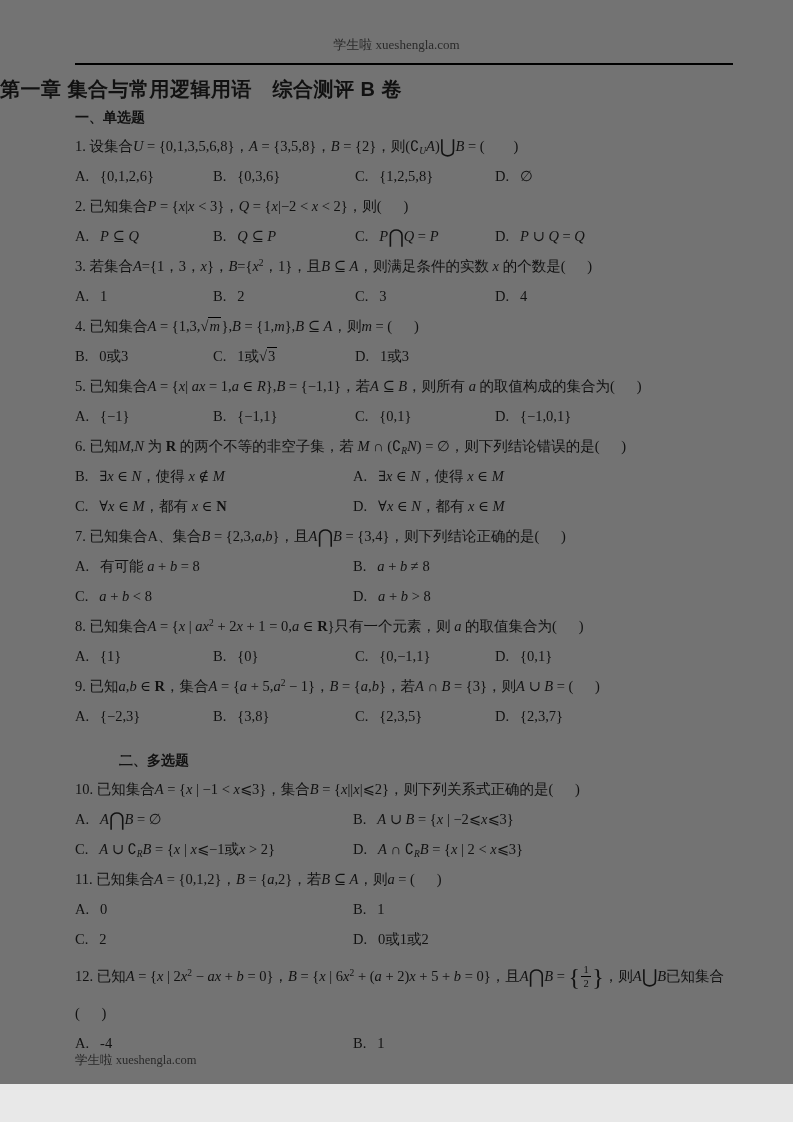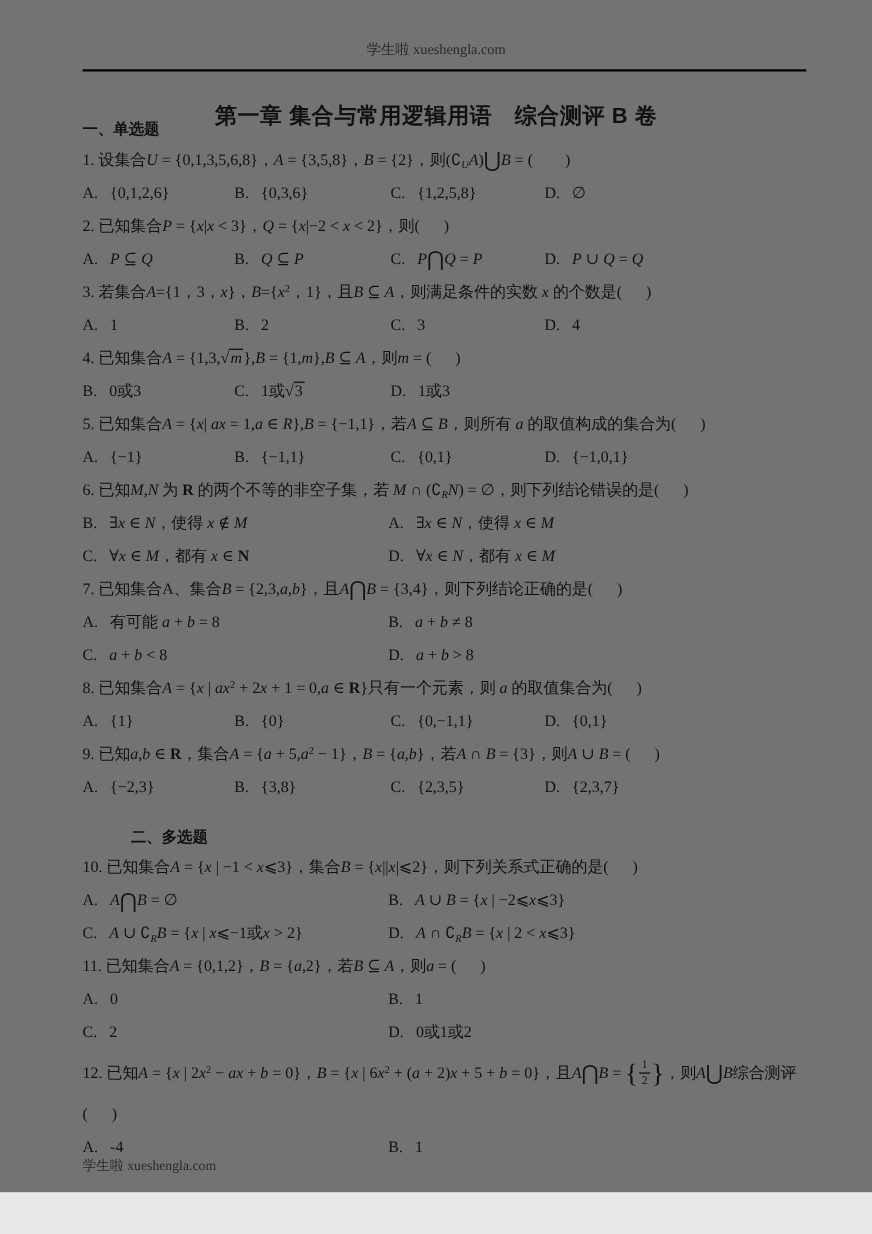--- a/index.html
+++ b/index.html
@@ -1,20 +1,20 @@
 <!DOCTYPE html>
 <html><head>
 <meta charset="utf-8">
 <style>
   html,body{margin:0;padding:0;background:#e8e8e8;}
   .page{position:relative;width:793px;height:1084px;background:#737373;margin:0 auto;overflow:hidden;
         font-family:"Liberation Serif","DejaVu Serif","DejaVu Sans",serif;color:#111;text-decoration:underline;}
   .hdr{position:absolute;top:36px;left:0;width:100%;text-align:center;font-size:13px;color:#2a2a2a;}
   .hdr-rule{position:absolute;top:63px;left:75px;right:60px;border-top:2px solid #000;}
-  .title{position:absolute;top:92px;left:0;width:100%;text-align:center;font-weight:bold;font-size:20px;
+  .title{position:absolute;top:76px;left:0;width:100%;text-align:left;font-weight:bold;font-size:20px;
          font-family:"Liberation Sans","DejaVu Sans",sans-serif;letter-spacing:0.5px;}
   .content{position:absolute;top:104px;left:75px;right:58px;font-size:14.5px;}
   .line{min-height:30px;line-height:30px;white-space:nowrap;}
   .line.h{font-weight:bold;font-family:"Liberation Sans","DejaVu Sans",sans-serif;font-size:14px;min-height:27px;line-height:27px;}
   .line.gap{margin-top:16px;margin-left:44px;}
   .line.tall{min-height:44px;line-height:44px;}
   .o4{display:grid;grid-template-columns:138px 142px 140px auto;}
   .o2{display:grid;grid-template-columns:278px auto;}
   .oi{white-space:nowrap;}
   .ol{margin-right:11px;}
@@ -121,21 +121,21 @@
         <div class="oi"><span class="ol">A.</span><span class="rm">0</span></div>
         <div class="oi"><span class="ol">B.</span><span class="rm">1</span></div>
       </div>
       <div class="line o2">
         <div class="oi"><span class="ol">C.</span><span class="rm">2</span></div>
         <div class="oi"><span class="ol">D.</span><span class="rm">0</span><span class="cn">或</span><span class="rm">1</span><span class="cn">或</span><span class="rm">2</span></div>
       </div>
       <div class="line tall"><span class="cn">12. 已知</span><span class="it">A</span><span class="rm"> = {</span><span class="it">x</span><span class="rm"> | 2</span><span class="it">x</span><span class="sup">2</span><span class="rm"> − </span><span class="it">ax</span><span class="rm"> + </span><span class="it">b</span><span class="rm"> = 0}</span><span class="cn">，</span><span class="it">B</span><span class="rm"> = {</span><span class="it">x</span><span class="rm"> | 6</span><span class="it">x</span><span class="sup">2</span><span class="rm"> + (</span><span class="it">a</span><span class="rm"> + 2)</span><span class="it">x</span><span class="rm"> + 5 + </span><span class="it">b</span><span class="rm"> = 0}</span><span class="cn">，且</span><span class="it">A</span><span class="big">⋂</span><span class="it">B</span><span class="rm"> = </span><span class="br">{</span><span class="frac">
           <span class="fn">1</span>
           <span class="fd">2</span>
-        </span><span class="br">}</span><span class="cn">，则</span><span class="it">A</span><span class="big">⋃</span><span class="it">B</span><span class="cn">综合测评</span></div>
+        </span><span class="br">}</span><span class="cn">，则</span><span class="it">A</span><span class="big">⋃</span><span class="it">B</span><span class="cn">已知集合</span></div>
       <div class="line"><span class="rm">(&nbsp;&nbsp;&nbsp;&nbsp;&nbsp;&nbsp;)</span></div>
       <div class="line o2">
         <div class="oi"><span class="ol">A.</span><span class="rm">-4</span></div>
         <div class="oi"><span class="ol">B.</span><span class="rm">1</span></div>
       </div>
     </div>
   <div class="footer">学生啦 xueshengla.com</div>
 </div>
 
 </body></html>

